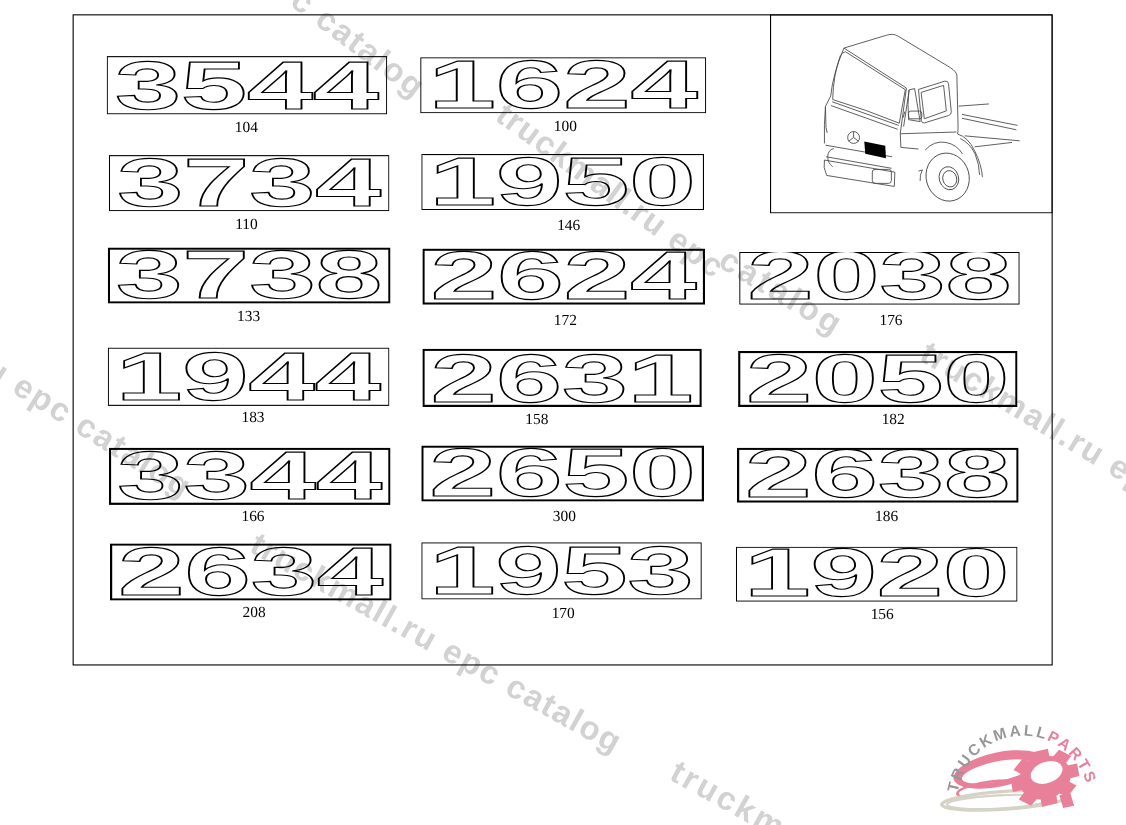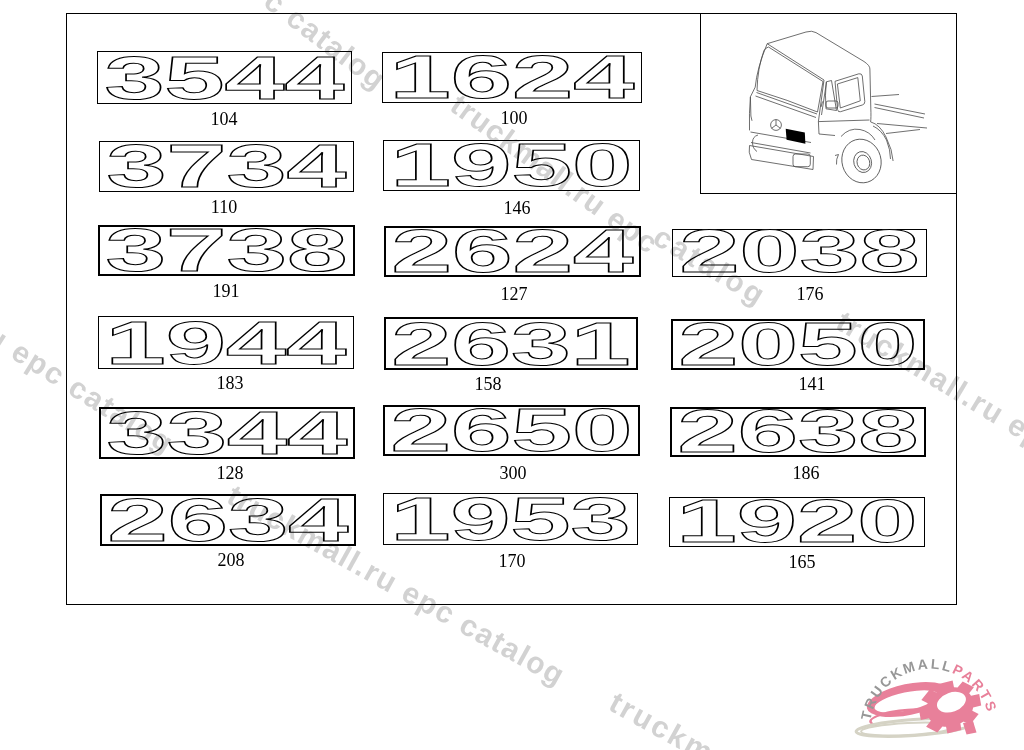--- a/index.html
+++ b/index.html
@@ -1,14 +1,14 @@
 <!DOCTYPE html>
 <html><head><meta charset="utf-8"><style>
 html,body{margin:0;padding:0;width:1024px;height:750px;background:#fff;overflow:hidden;position:relative}
-.lbl{position:absolute;width:80px;text-align:center;font-family:"Liberation Serif",serif;font-size:18px;color:#000}
+.lbl{position:absolute;width:80px;text-align:center;font-family:"Liberation Serif",serif;font-size:14px;color:#000}
 .wm{position:absolute;font-family:"Liberation Sans",sans-serif;font-weight:bold;font-size:30px;color:#d2d2d2;white-space:pre;transform-origin:0 0;mix-blend-mode:multiply;line-height:1}
 </style></head>
 <body>
 
 <div style="position:absolute;left:66px;top:13px;width:889px;height:590px;border:1px solid #000"></div>
 
 <svg style="position:absolute;left:700px;top:13px" width="257" height="181" viewBox="0 0 257 181" fill="none" stroke="#4a4a4a" stroke-width="0.8">
 <rect x="0.5" y="0.5" width="256" height="180" stroke="#000" stroke-width="1"></rect>
 
 <path d="M67.2,30.7 L106,19 Q112,17.2 116,19.6 L164,48.5 Q170,52.5 169.9,56 M67.2,30.7 L124,67"></path>
@@ -86,28 +86,28 @@
 <text x="128.5" y="46" text-anchor="middle" font-family="Liberation Sans, sans-serif" font-weight="bold" font-size="62" fill="#fff" stroke="#000" stroke-width="1" textLength="242" lengthAdjust="spacingAndGlyphs">1950</text>
 </svg>
 
 <div class="lbl" style="left:477px;top:198px">146</div>
 
 <svg style="position:absolute;left:98px;top:225px" width="257" height="51" viewBox="0 0 257 51">
 <rect x="1.0" y="1.0" width="255" height="49" fill="none" stroke="#000" stroke-width="2"></rect>
 <text x="128.5" y="46" text-anchor="middle" font-family="Liberation Sans, sans-serif" font-weight="bold" font-size="62" fill="#fff" stroke="#000" stroke-width="1" textLength="242" lengthAdjust="spacingAndGlyphs">3738</text>
 </svg>
 
-<div class="lbl" style="left:186px;top:281px">191</div>
+<div class="lbl" style="left:186px;top:281px">133</div>
 
 <svg style="position:absolute;left:384px;top:226px" width="257" height="51" viewBox="0 0 257 51">
 <rect x="1.0" y="1.0" width="255" height="49" fill="none" stroke="#000" stroke-width="2"></rect>
 <text x="128.5" y="46" text-anchor="middle" font-family="Liberation Sans, sans-serif" font-weight="bold" font-size="62" fill="#fff" stroke="#000" stroke-width="1" textLength="242" lengthAdjust="spacingAndGlyphs">2624</text>
 </svg>
 
-<div class="lbl" style="left:474px;top:284px">127</div>
+<div class="lbl" style="left:474px;top:284px">172</div>
 
 <svg style="position:absolute;left:672px;top:229px" width="255" height="48" viewBox="0 0 255 48">
 <rect x="0.5" y="0.5" width="254" height="47" fill="none" stroke="#000" stroke-width="1"></rect>
 <text x="127.5" y="43" text-anchor="middle" font-family="Liberation Sans, sans-serif" font-weight="bold" font-size="62" fill="#fff" stroke="#000" stroke-width="1" textLength="240" lengthAdjust="spacingAndGlyphs">2038</text>
 </svg>
 
 <div class="lbl" style="left:770px;top:284px">176</div>
 
 <svg style="position:absolute;left:98px;top:316px" width="256" height="53" viewBox="0 0 256 53">
 <rect x="0.5" y="0.5" width="255" height="52" fill="none" stroke="#000" stroke-width="1"></rect>
@@ -121,28 +121,28 @@
 <text x="127.0" y="48" text-anchor="middle" font-family="Liberation Sans, sans-serif" font-weight="bold" font-size="62" fill="#fff" stroke="#000" stroke-width="1" textLength="239" lengthAdjust="spacingAndGlyphs">2631</text>
 </svg>
 
 <div class="lbl" style="left:448px;top:374px">158</div>
 
 <svg style="position:absolute;left:671px;top:319px" width="254" height="51" viewBox="0 0 254 51">
 <rect x="1.0" y="1.0" width="252" height="49" fill="none" stroke="#000" stroke-width="2"></rect>
 <text x="127.0" y="46" text-anchor="middle" font-family="Liberation Sans, sans-serif" font-weight="bold" font-size="62" fill="#fff" stroke="#000" stroke-width="1" textLength="239" lengthAdjust="spacingAndGlyphs">2050</text>
 </svg>
 
-<div class="lbl" style="left:772px;top:374px">141</div>
+<div class="lbl" style="left:772px;top:374px">182</div>
 
 <svg style="position:absolute;left:99px;top:407px" width="256" height="52" viewBox="0 0 256 52">
 <rect x="1.0" y="1.0" width="254" height="50" fill="none" stroke="#000" stroke-width="2"></rect>
 <text x="128.0" y="47" text-anchor="middle" font-family="Liberation Sans, sans-serif" font-weight="bold" font-size="62" fill="#fff" stroke="#000" stroke-width="1" textLength="241" lengthAdjust="spacingAndGlyphs">3344</text>
 </svg>
 
-<div class="lbl" style="left:190px;top:463px">128</div>
+<div class="lbl" style="left:190px;top:463px">166</div>
 
 <svg style="position:absolute;left:383px;top:405px" width="257" height="51" viewBox="0 0 257 51">
 <rect x="1.0" y="1.0" width="255" height="49" fill="none" stroke="#000" stroke-width="2"></rect>
 <text x="128.5" y="46" text-anchor="middle" font-family="Liberation Sans, sans-serif" font-weight="bold" font-size="62" fill="#fff" stroke="#000" stroke-width="1" textLength="242" lengthAdjust="spacingAndGlyphs">2650</text>
 </svg>
 
 <div class="lbl" style="left:473px;top:463px">300</div>
 
 <svg style="position:absolute;left:670px;top:407px" width="256" height="50" viewBox="0 0 256 50">
 <rect x="1.0" y="1.0" width="254" height="48" fill="none" stroke="#000" stroke-width="2"></rect>
@@ -163,21 +163,21 @@
 <text x="127.5" y="47" text-anchor="middle" font-family="Liberation Sans, sans-serif" font-weight="bold" font-size="62" fill="#fff" stroke="#000" stroke-width="1" textLength="240" lengthAdjust="spacingAndGlyphs">1953</text>
 </svg>
 
 <div class="lbl" style="left:472px;top:551px">170</div>
 
 <svg style="position:absolute;left:669px;top:497px" width="256" height="50" viewBox="0 0 256 50">
 <rect x="0.5" y="0.5" width="255" height="49" fill="none" stroke="#000" stroke-width="1"></rect>
 <text x="128.0" y="45" text-anchor="middle" font-family="Liberation Sans, sans-serif" font-weight="bold" font-size="62" fill="#fff" stroke="#000" stroke-width="1" textLength="241" lengthAdjust="spacingAndGlyphs">1920</text>
 </svg>
 
-<div class="lbl" style="left:762px;top:552px">165</div>
+<div class="lbl" style="left:762px;top:552px">156</div>
 
 <div class="wm" style="left:277px;top:-15px;letter-spacing:1.5px;transform:rotate(37deg)">c catalog</div>
 
 <div class="wm" style="left:463px;top:89px;letter-spacing:1.0px;transform:rotate(36deg)">truckmall.ru epc</div>
 
 <div class="wm" style="left:664px;top:221px;letter-spacing:3.0px;transform:rotate(31deg)">catalog</div>
 
 <div class="wm" style="left:847px;top:306px;letter-spacing:1.5px;transform:rotate(31deg)">truckmall.ru epc</div>
 
 <div class="wm" style="left:-150px;top:228px;letter-spacing:1.8px;transform:rotate(32deg)">truckmall.ru epc catalog</div>

